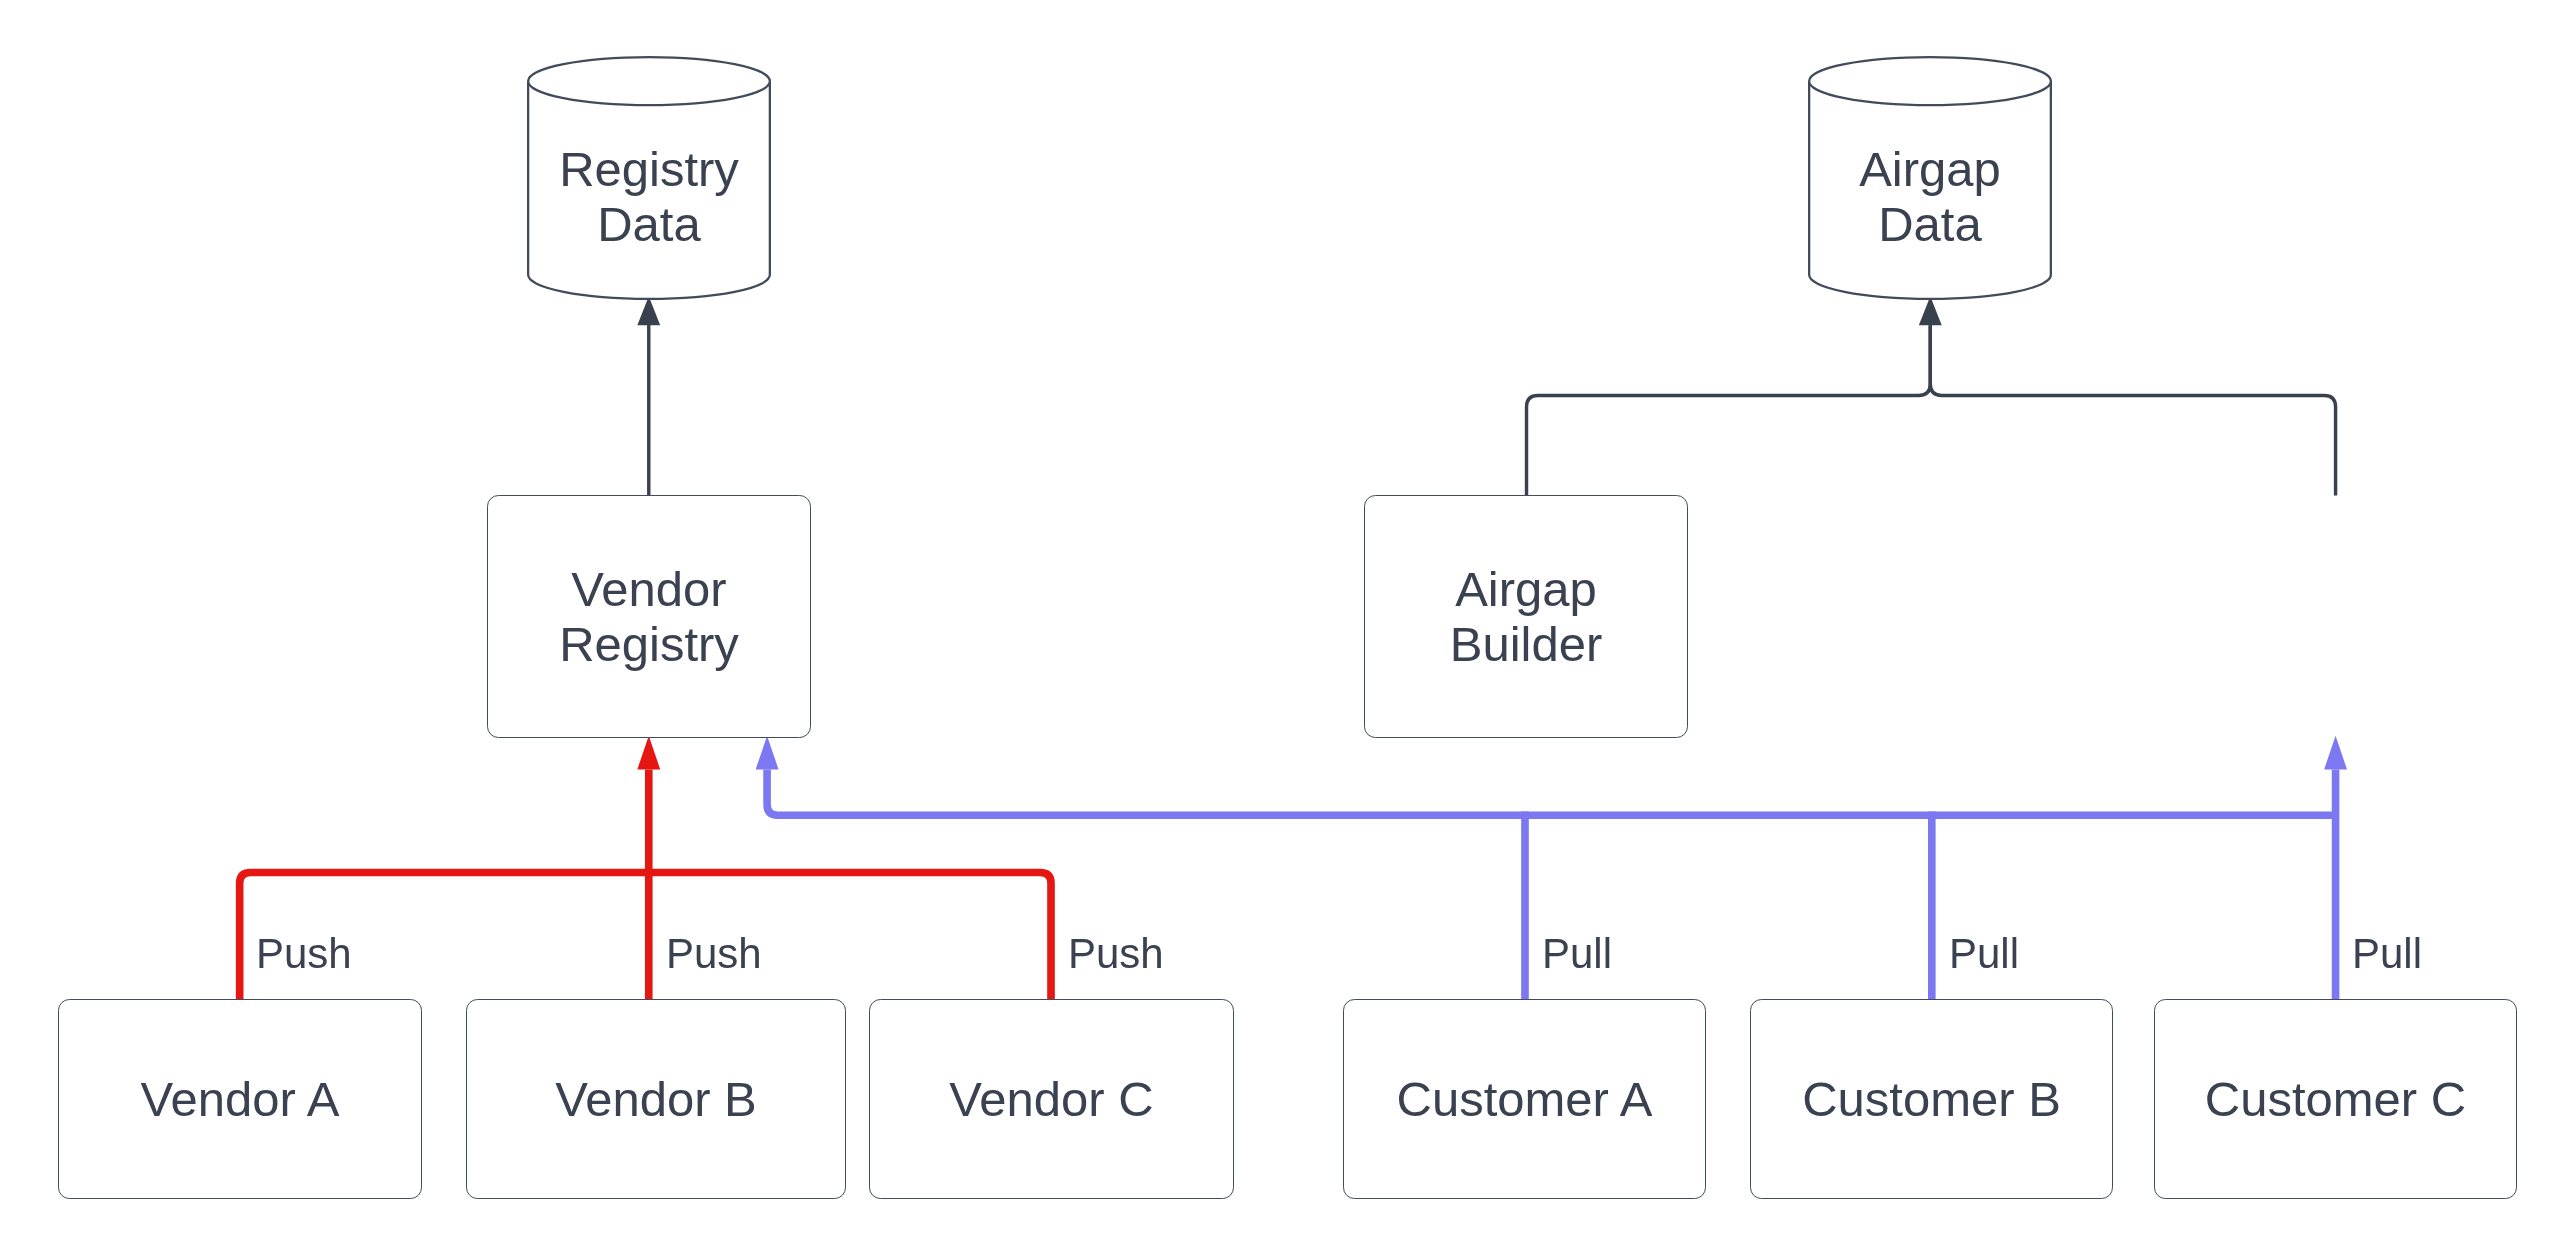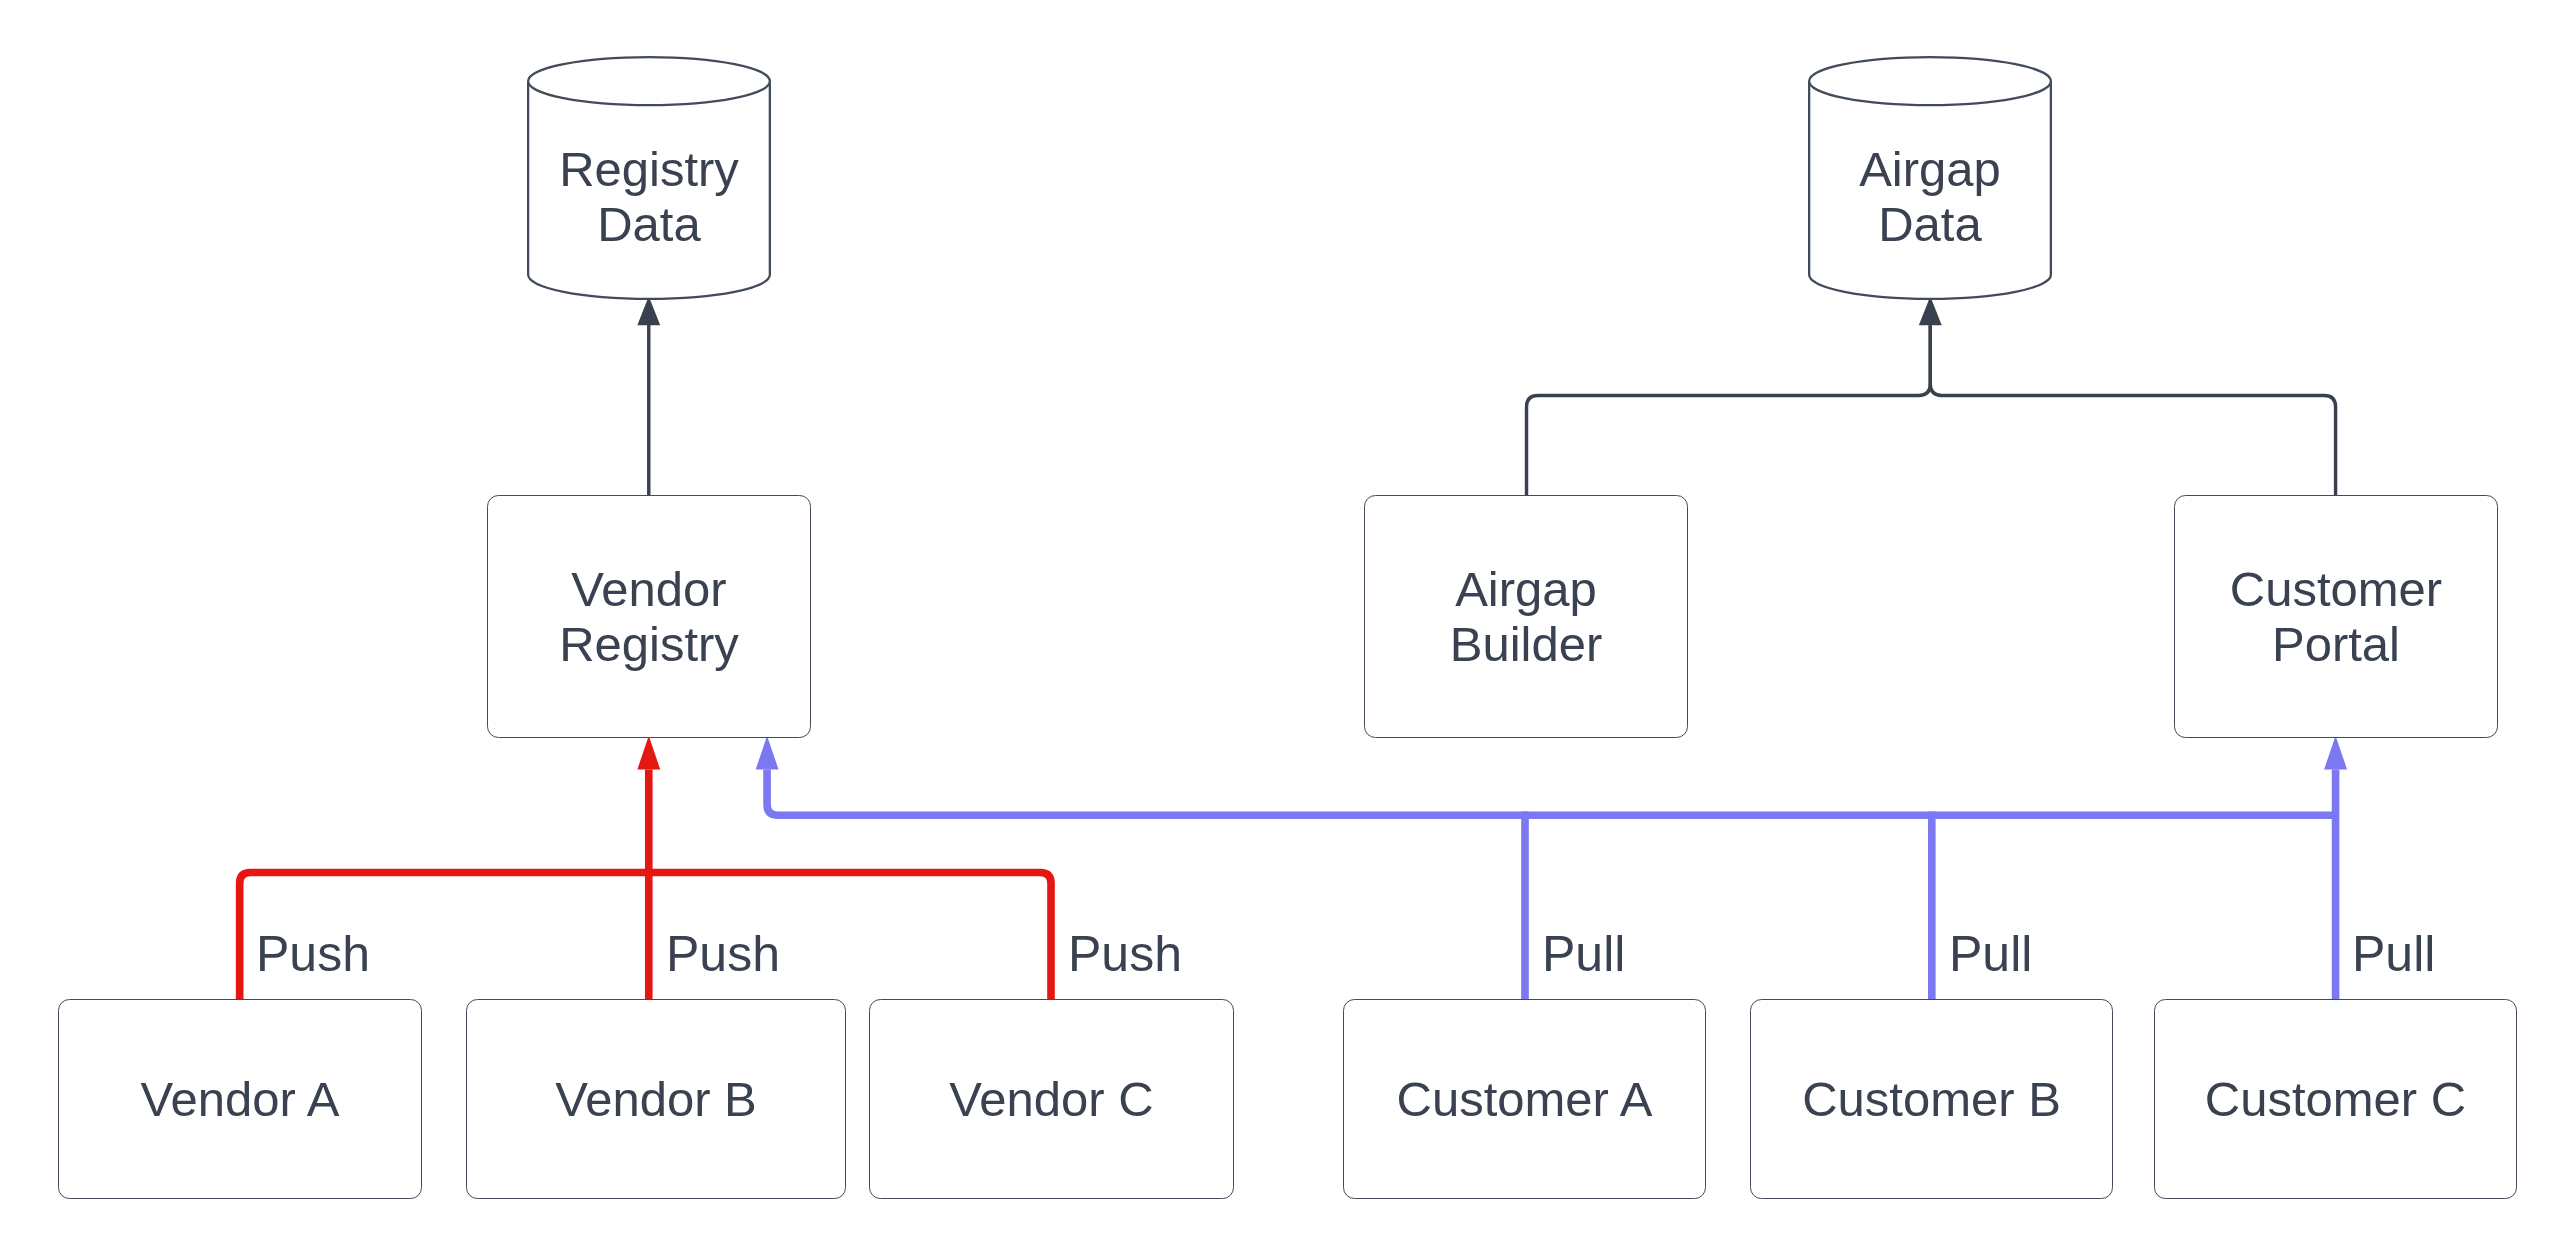--- a/index.html
+++ b/index.html
@@ -52,21 +52,21 @@
     flex-direction: column;
     align-items: center;
     justify-content: center;
     text-align: center;
     font-size: 49px;
     line-height: 55px;
     color: #3a4150;
   }
   .edge-label {
     position: absolute;
-    font-size: 50px;
+    font-size: 42px;
     line-height: 56px;
     color: #3a4150;
     white-space: nowrap;
   }
 </style>
 </head>
 <body>
 
 <div id="canvas">
 
@@ -118,24 +118,20 @@
   <div class="node" style="left:487px; top:495px; width:324px; height:243px;">
     <span>Vendor</span>
     <span>Registry</span>
   </div>
 
   <div class="node" style="left:1364px; top:495px; width:324px; height:243px;">
     <span>Airgap</span>
     <span>Builder</span>
   </div>
 
-  <div class="node" style="left:2174px; top:495px; width:324px; height:243px;">
-    <span>Customer</span>
-    <span>Portal</span>
-  </div>
 
   <div class="node" style="left:58px; top:999px; width:364px; height:200px;">
     <span>Vendor A</span>
   </div>
   <div class="node" style="left:466px; top:999px; width:380px; height:200px;">
     <span>Vendor B</span>
   </div>
   <div class="node" style="left:869px; top:999px; width:365px; height:200px;">
     <span>Vendor C</span>
   </div>

